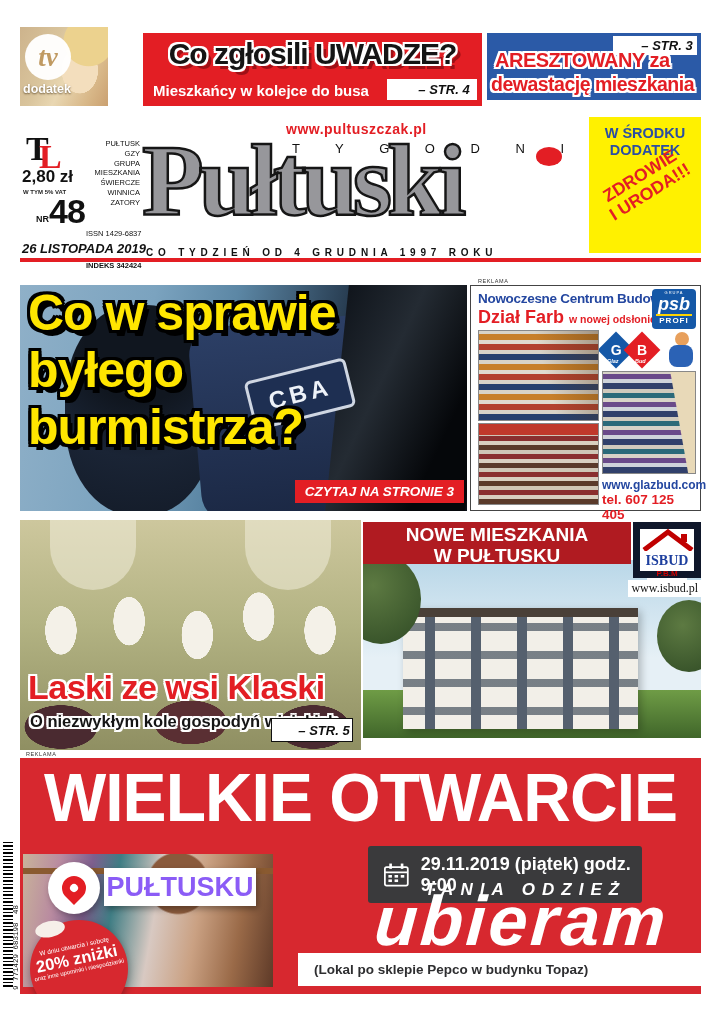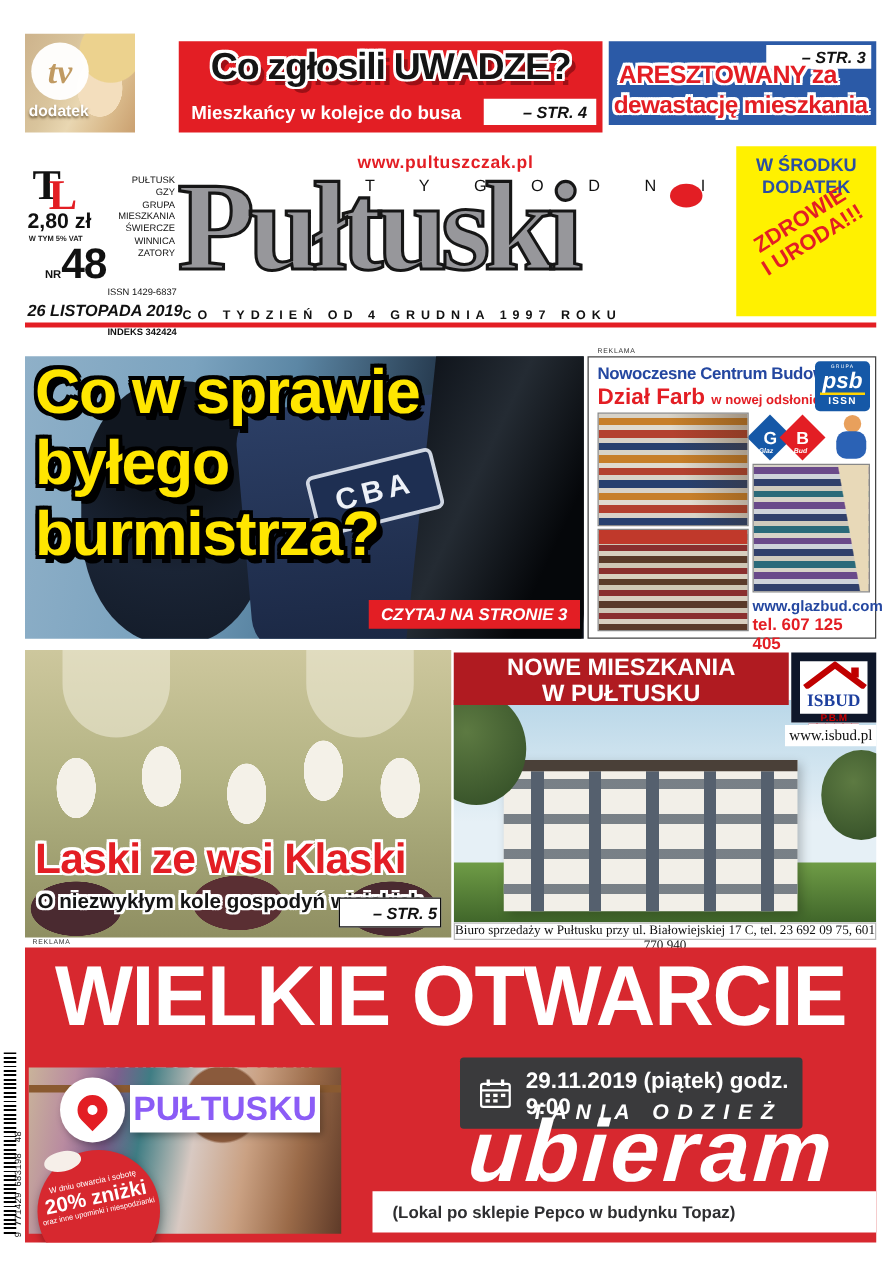--- a/index.html
+++ b/index.html
@@ -276,21 +276,21 @@
   </div>
 
   <div class="abs rek rek1">REKLAMA</div>
   <div class="abs glazbud">
     <div class="abs gz-l1">Nowoczesne Centrum Budowlane</div>
     <div class="abs gz-l2"><span>Dział Farb</span><small>w nowej odsłonie</small></div>
     <div class="abs psb-logo">
       <span class="psb-grupa">GRUPA</span>
       <span class="psb-txt">psb</span>
       <div class="psb-stripe"></div>
-      <span class="psb-profi">ISSN</span>
+      <span class="psb-profi">PROFI</span>
     </div>
     <div class="abs gb-logo">
       <div class="gb-d gb-blue">
           <span>G</span>
         </div>
       <div class="gb-d gb-red">
           <span>B</span>
         </div>
       <em class="gb-w gb-w1">Glaz</em>
       <em class="gb-w gb-w2">Bud</em>
@@ -328,21 +328,20 @@
       <span class="is-pbm">P.B.M</span>
       <div class="is-brick"></div>
     </div>
     <div class="abs is-url">www.isbud.pl</div>
     <div class="abs is-photo">
       <div class="abs is-lawn"></div>
       <div class="abs is-building"></div>
       <div class="abs is-tree is-t1"></div>
       <div class="abs is-tree is-t2"></div>
     </div>
-    <div class="abs is-caption">Biuro sprzedaży w Pułtusku przy ul. Białowiejskiej 17 C,  tel. 23 692 09 75, 601 770 940</div>
   </div>
 
   <div class="abs rek rek2">REKLAMA</div>
   <div class="abs ubieram-ad">
     <div class="abs wo-headline">WIELKIE OTWARCIE</div>
     <div class="abs wo-sub">NOWEGO SKLEPU W</div>
     <div class="abs pin-circle">
         <div class="pin"></div>
       </div>
     <div class="abs city-box">PUŁTUSKU</div>

